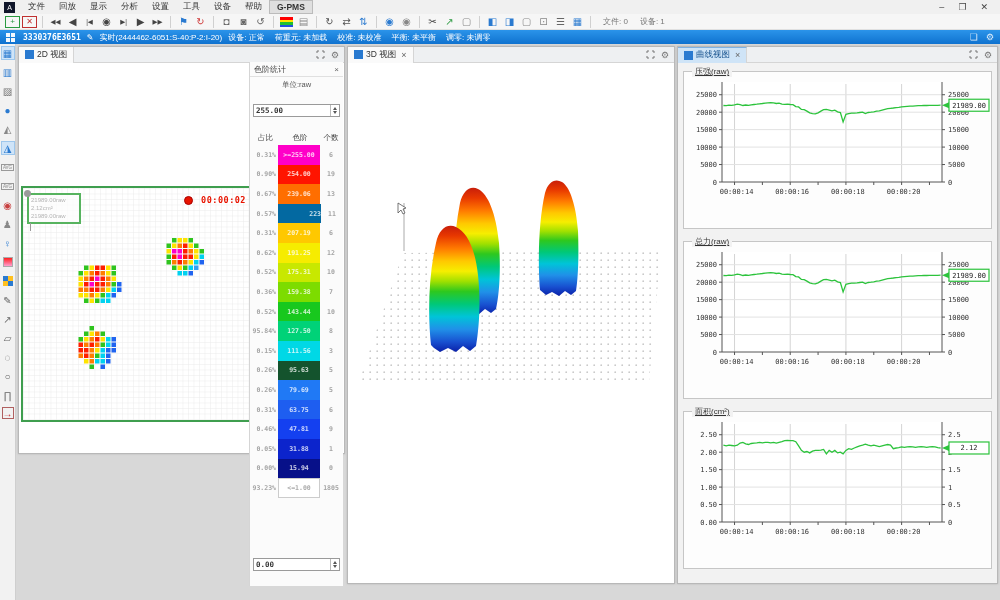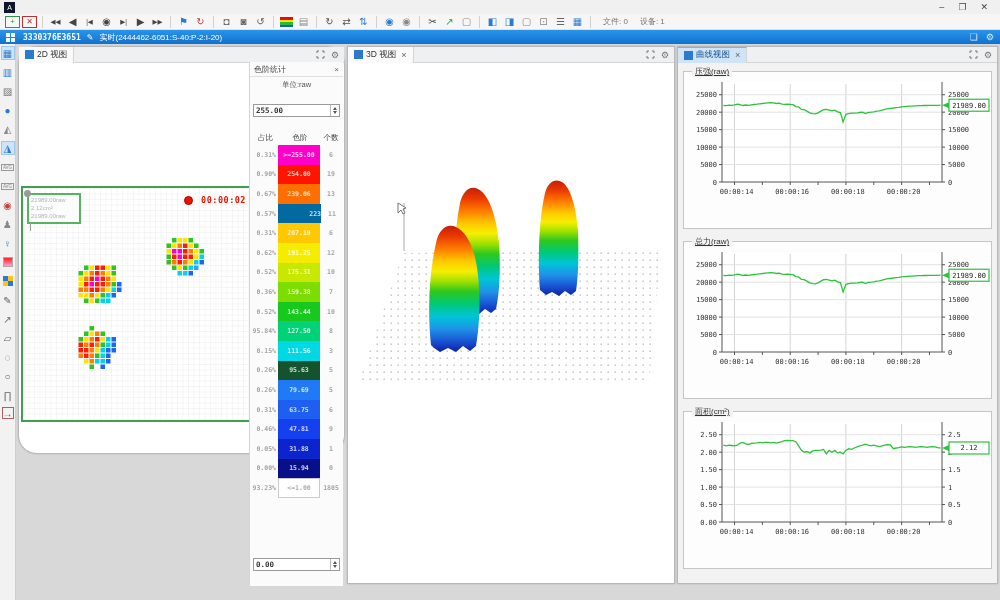--- a/index.html
+++ b/index.html
@@ -52,21 +52,21 @@
   .panel { position:absolute; background:#fff; border:1px solid #b8b8b8; box-shadow:0 0 2px rgba(0,0,0,.15); }
   .panel-header { height:16px; background:#eef0f2; border-bottom:1px solid #d5d5d5; display:flex; align-items:center; }
   .tab { height:16px; display:flex; align-items:center; gap:3px; padding:0 6px; background:#fafafa;
     border-right:1px solid #d5d5d5; font-size:8.5px; }
   .tab.blue { background:#cfe4f7; color:#14508c; border-top:1px solid #7fb2e2; }
   .tab-ico { width:9px; height:9px; background:#2a7ad0; display:inline-block; }
   .tab-close { color:#666; font-size:9px; margin-left:2px; }
   .hdr-icons { margin-left:auto; display:flex; align-items:center; gap:6px; padding-right:5px; color:#777; }
   .hdr-icons svg { display:block; }
 
-  #panel2d { left:18px; top:2px; width:327px; height:408px;border-radius:19px; }
+  #panel2d { left:18px; top:2px; width:327px; height:408px; }
   #panel3d { left:347px; top:2px; width:328px; height:538px; }
   #panelcurves { left:677px; top:2px; width:321px; height:538px; }
 
   
   #map2d { position:absolute; left:2px; top:139px; width:231px; height:236px;
     border:2px solid #3f9e4f; background:#fff; }
   #map-tooltip { position:absolute; left:4px; top:5px; width:54px; height:31px;
     border:2px solid #57b35f; background:rgba(252,252,252,.75); padding:1px 2px;
     font-size:6px; line-height:8px; color:#b5b5b5; }
   #map-tooltip .handle { position:absolute; left:-5px; top:-5px; width:7px; height:7px;
@@ -108,20 +108,31 @@
   .chart-title { position:absolute; top:-6px; left:8px; background:#f2f2f2; padding:0 3px; font-size:8px; color:#333;text-decoration:underline; }
   .chart-box svg { position:absolute; left:2px; top:6px; }
 
   #view3d-svg { display:block; }
 </style>
 </head>
 <body>
 
 <div id="menubar">
   <div id="appicon">A</div>
+  <div id="menu-items" style="display: flex;">
+      <span class="menu-item">文件</span>
+      <span class="menu-item">回放</span>
+      <span class="menu-item">显示</span>
+      <span class="menu-item">分析</span>
+      <span class="menu-item">设置</span>
+      <span class="menu-item">工具</span>
+      <span class="menu-item">设备</span>
+      <span class="menu-item">帮助</span>
+      <span class="menu-item active">G-PMS</span>
+    </div>
   <div id="win-controls">
     <span>–</span>
     <span>❐</span>
     <span>✕</span>
   </div>
 </div>
 
 <div id="toolbar">
   <div id="tb-buttons" style="display:flex;align-items:center;">
       <span class="tbtn" style="color: rgb(42, 154, 64); border: 1px solid rgb(42, 154, 64); width: 13px; height: 12px; font-size: 8px;">+</span>
@@ -175,20 +186,27 @@
 <div id="statusbar">
   <span class="winico">
       <i></i>
       <i></i>
       <i></i>
       <i></i>
     </span>
   <span class="sfield num">3330376E3651</span>
   <span>✎</span>
   <span class="sfield">实时(2444462-6051:S-40:P-2:I-20)</span>
+  <span id="sb-fields" style="display:flex;gap:10px;">
+      <span class="sfield">设备: 正常</span>
+      <span class="sfield">荷重元: 未加载</span>
+      <span class="sfield">校准: 未校准</span>
+      <span class="sfield">平衡: 未平衡</span>
+      <span class="sfield">调零: 未调零</span>
+    </span>
   <span class="sb-right">
     <span>❏</span>
     <span>⚙</span>
   </span>
 </div>
 
 <div id="workarea">
 
   <div id="toolstrip">
       <div class="stool active" style="color: rgb(42, 122, 208);">▦</div>

